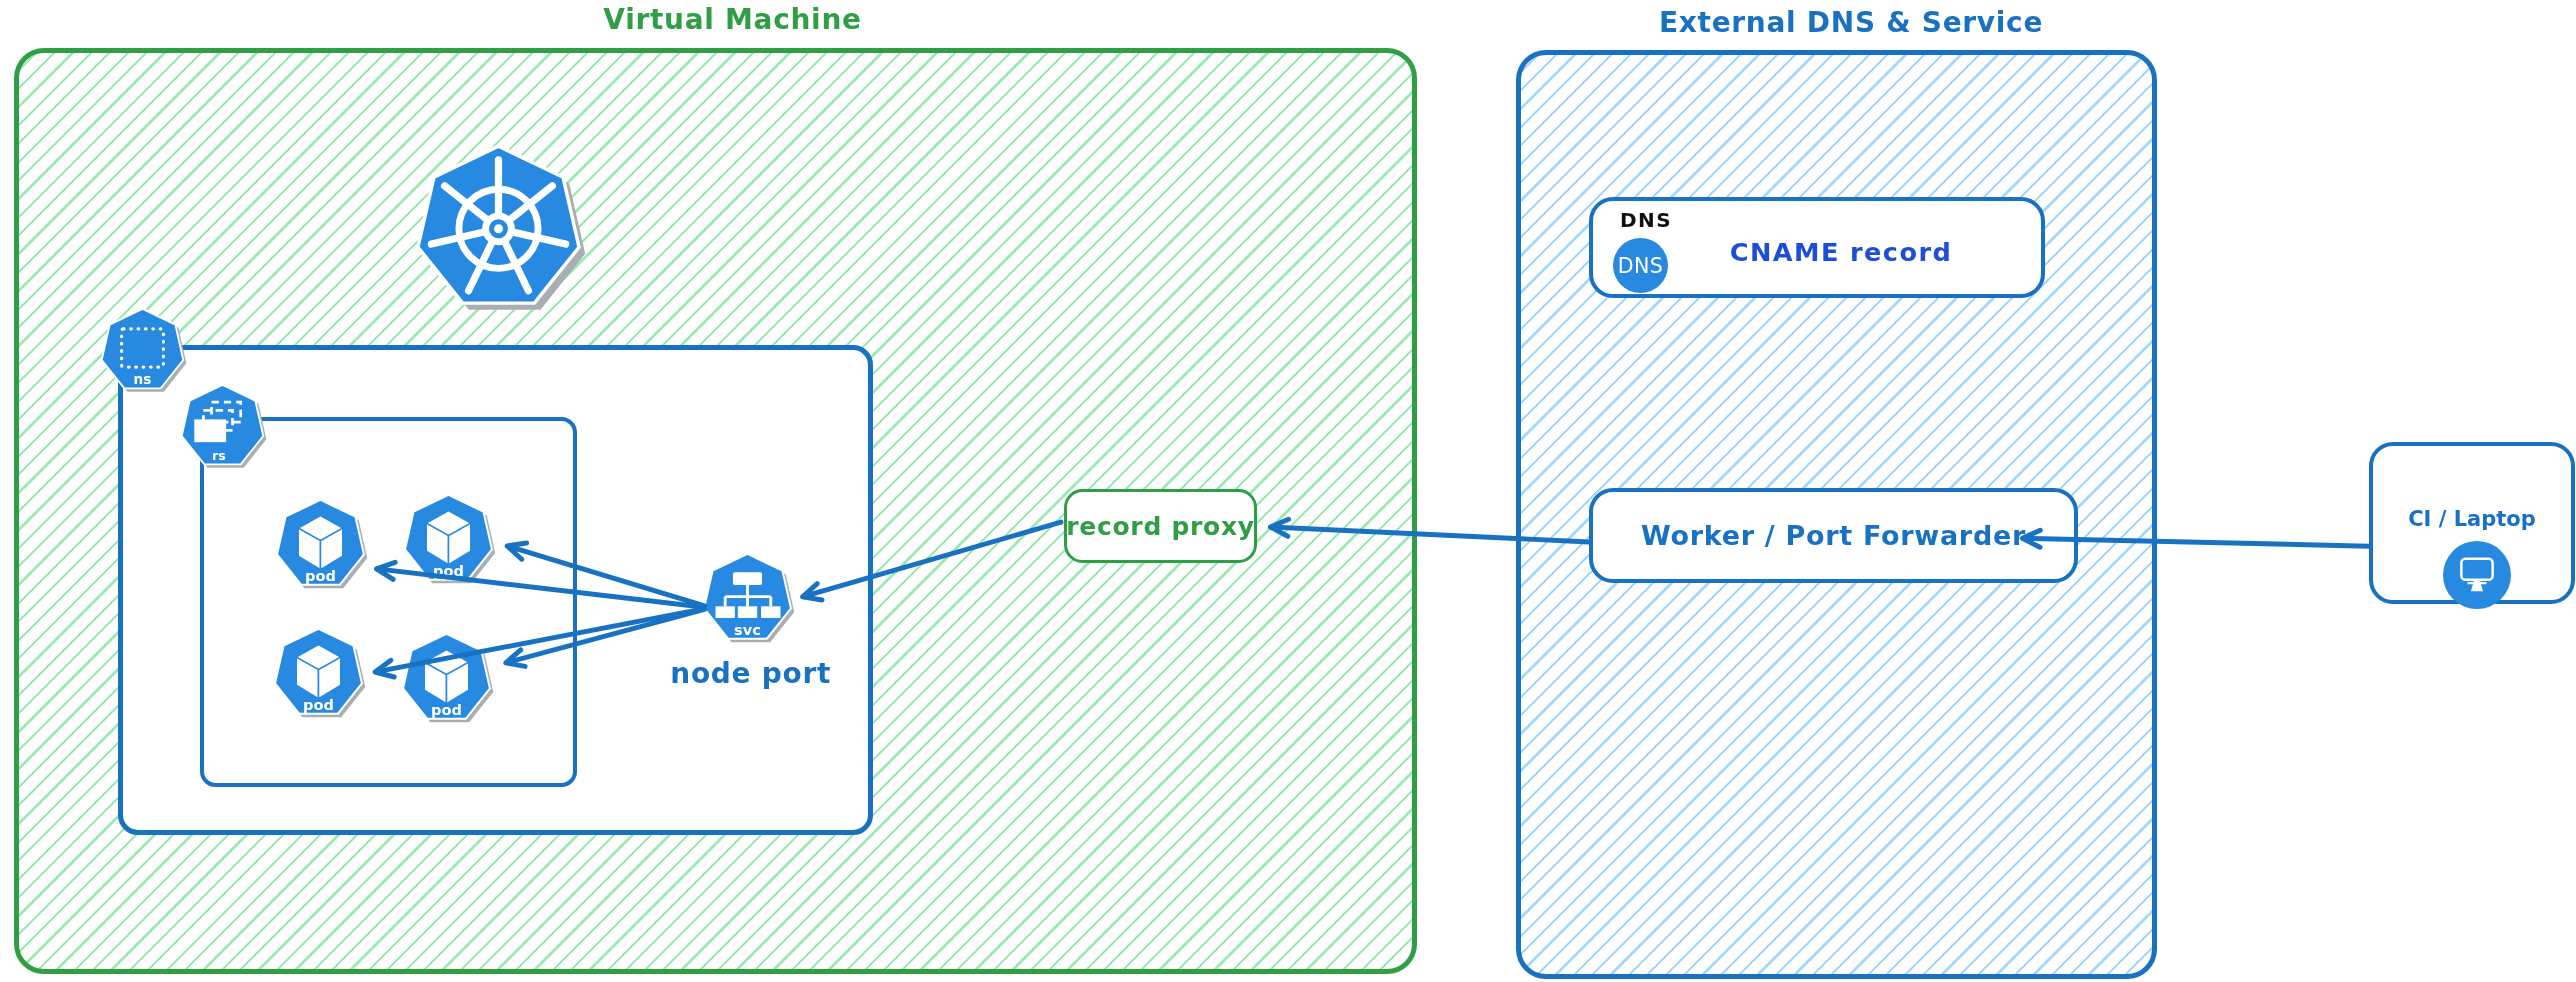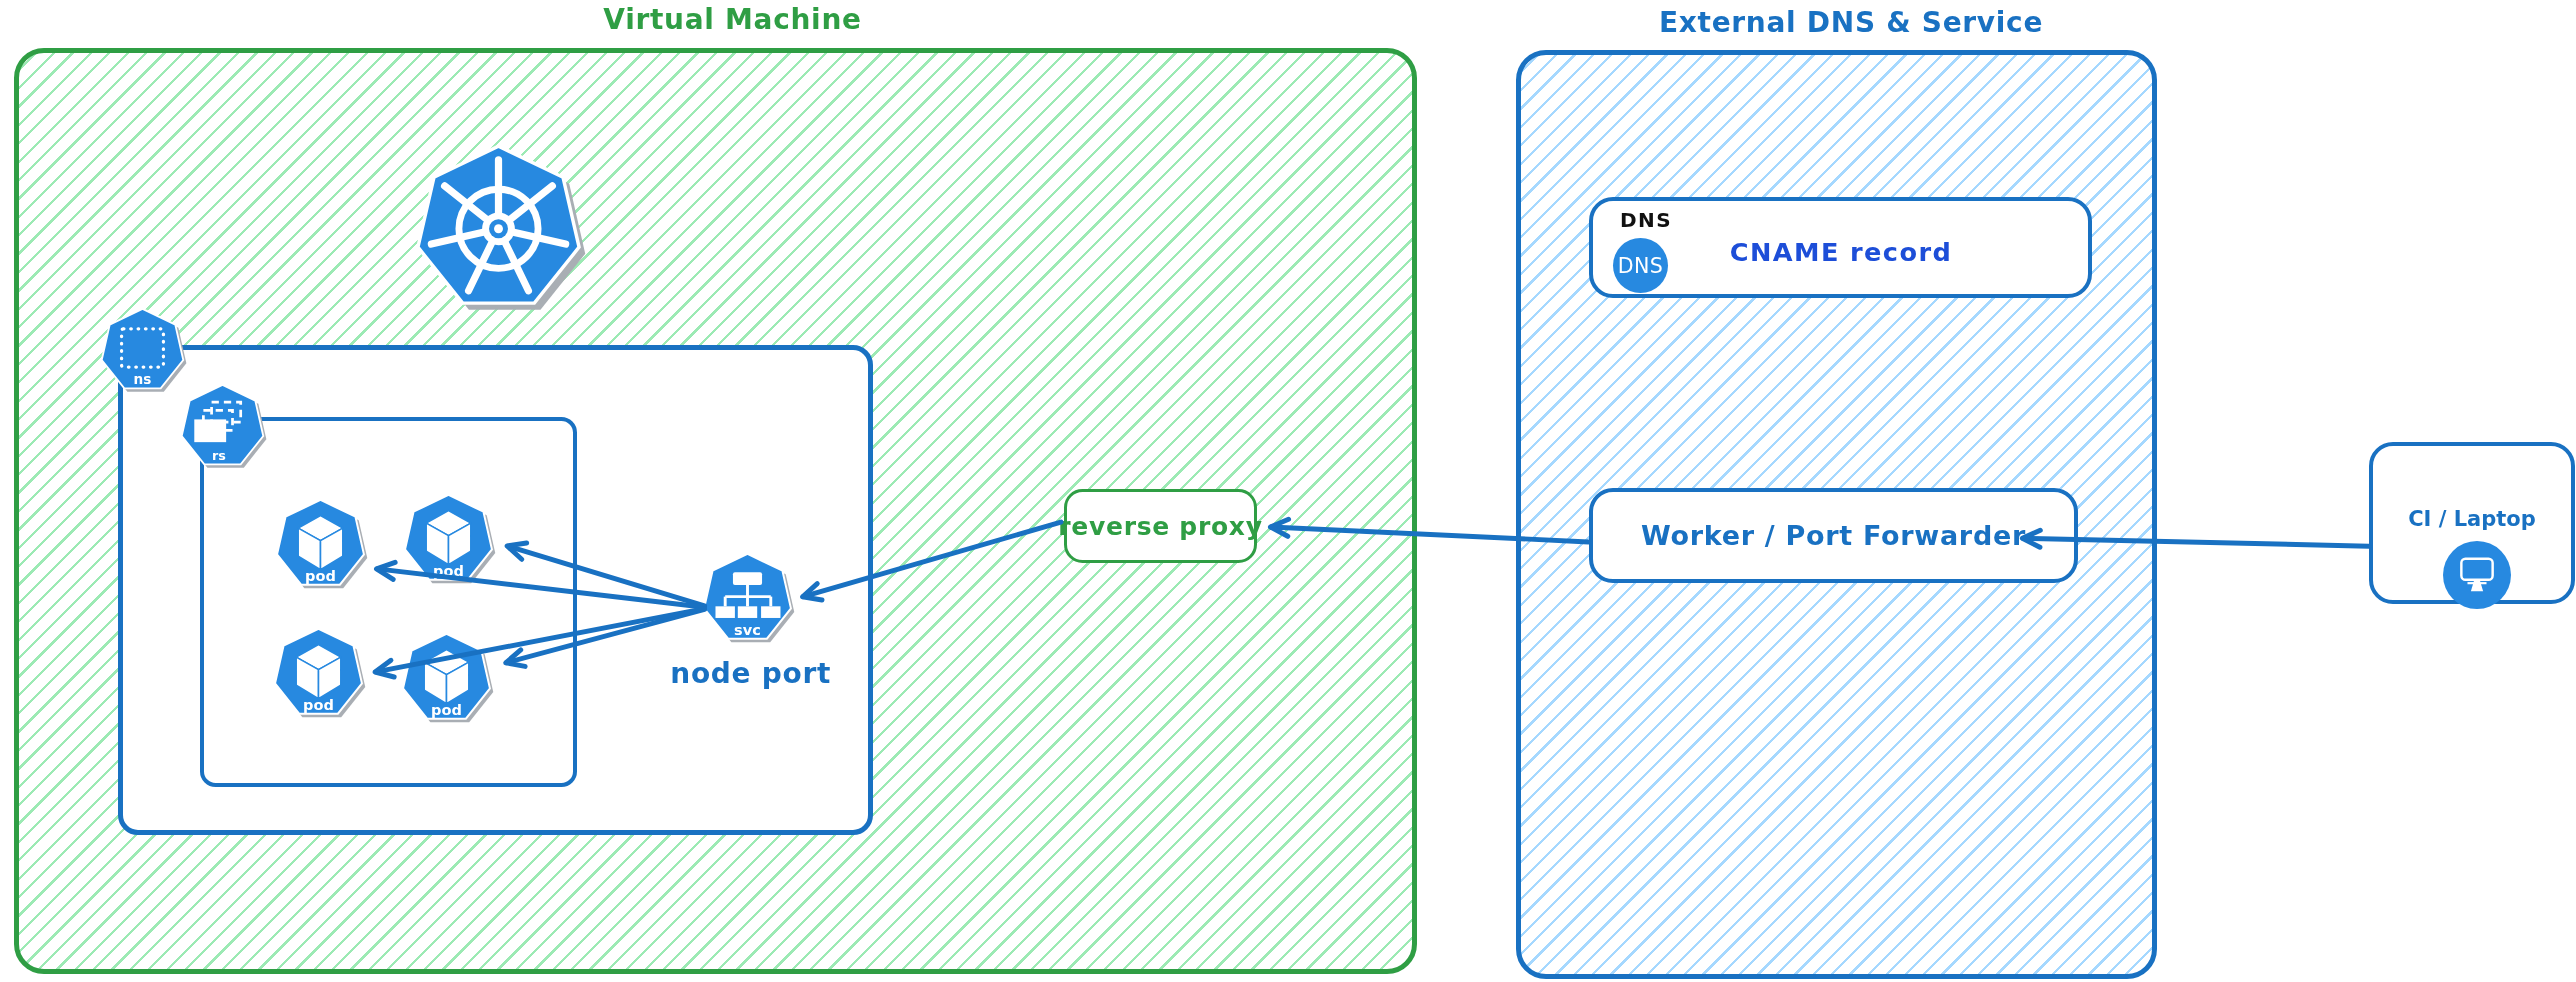--- a/index.html
+++ b/index.html
@@ -39,21 +39,21 @@
     background:#ffffff;border:4.3px solid #1971c2;border-radius:15.6px;
   }
   
   .rproxy-box{
     left:1056px;top:489px;width:193px;height:74px;
     background:#ffffff;border:3.6px solid #2f9e44;border-radius:18.5px;
     display:flex;align-items:center;justify-content:center;
   }
   .rproxy-box span{color:#2f9e44;font-size:25px;font-weight:bold;letter-spacing:0.7px;white-space:nowrap;}
   .dns-box{
-    left:1581px;top:197px;width:503px;height:101px;
+    left:1581px;top:197px;width:456px;height:101px;
     background:#ffffff;border:4.3px solid #1971c2;border-radius:24px;
   }
   .dns-tag{left:27px;top:7px;color:#111111;font-size:20px;font-weight:bold;letter-spacing:1.4px;}
   .dns-badge{
     left:20px;top:37px;width:55px;height:55px;border-radius:50%;
     background:#2789e0;color:#ffffff;font-size:20.6px;font-weight:500;
     display:flex;align-items:center;justify-content:center;letter-spacing:0.4px;
   }
   .cname-label{
     left:92px;top:0;width:312px;height:101px;
@@ -193,21 +193,21 @@
       <line x1="74" y1="46" x2="74" y2="56"></line>
     </g>
     <rect x="17" y="56" width="20" height="12" fill="#ffffff"></rect>
     <rect x="40" y="56" width="20" height="12" fill="#ffffff"></rect>
     <rect x="64" y="56" width="20" height="12" fill="#ffffff"></rect>
     <text x="50" y="86" text-anchor="middle" fill="#ffffff" font-size="15" font-weight="bold" class="hand">svc</text>
   </svg>
   <div class="abs nodeport-label hand">node port</div>
 
   <div class="abs rproxy-box">
-    <span class="hand">reverse proxy</span>
+    <span class="hand">record proxy</span>
   </div>
 
   <div class="abs dns-box">
     <div class="abs dns-tag hand">DNS</div>
     <div class="abs dns-badge">DNS</div>
     <div class="abs cname-label hand">CNAME record</div>
   </div>
 
   <div class="abs worker-box">
     <span class="hand">Worker / Port Forwarder</span>

